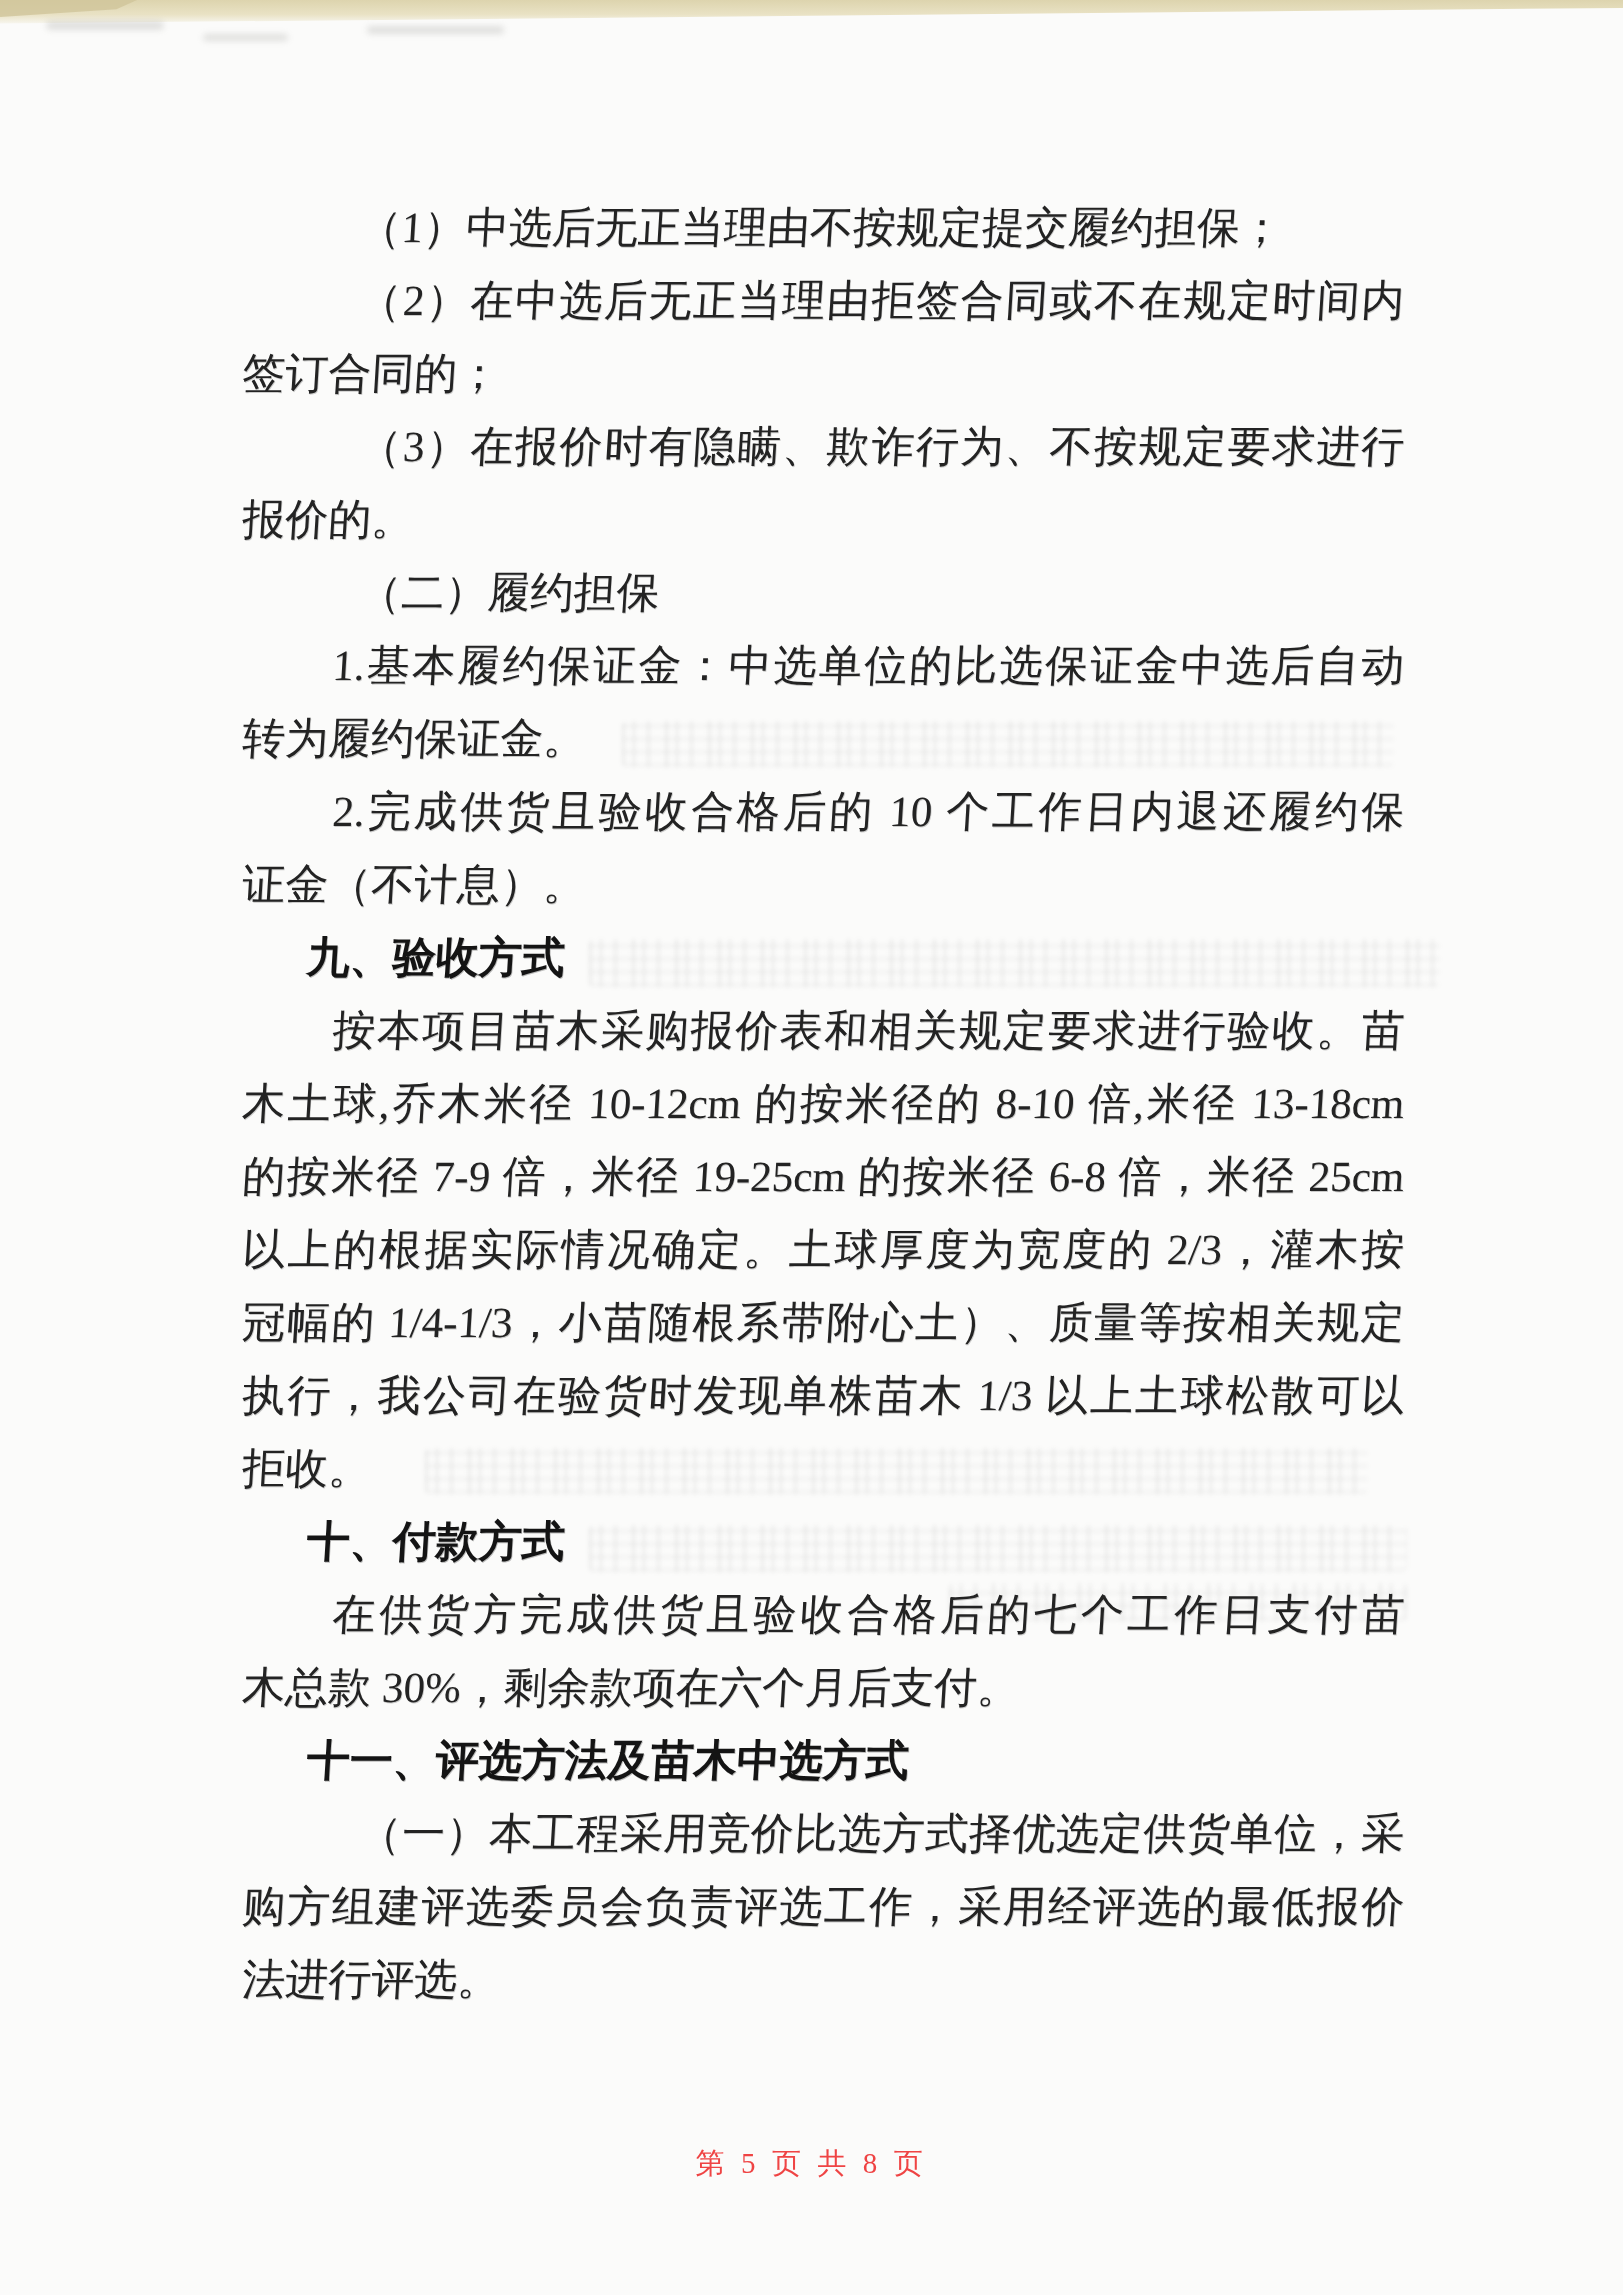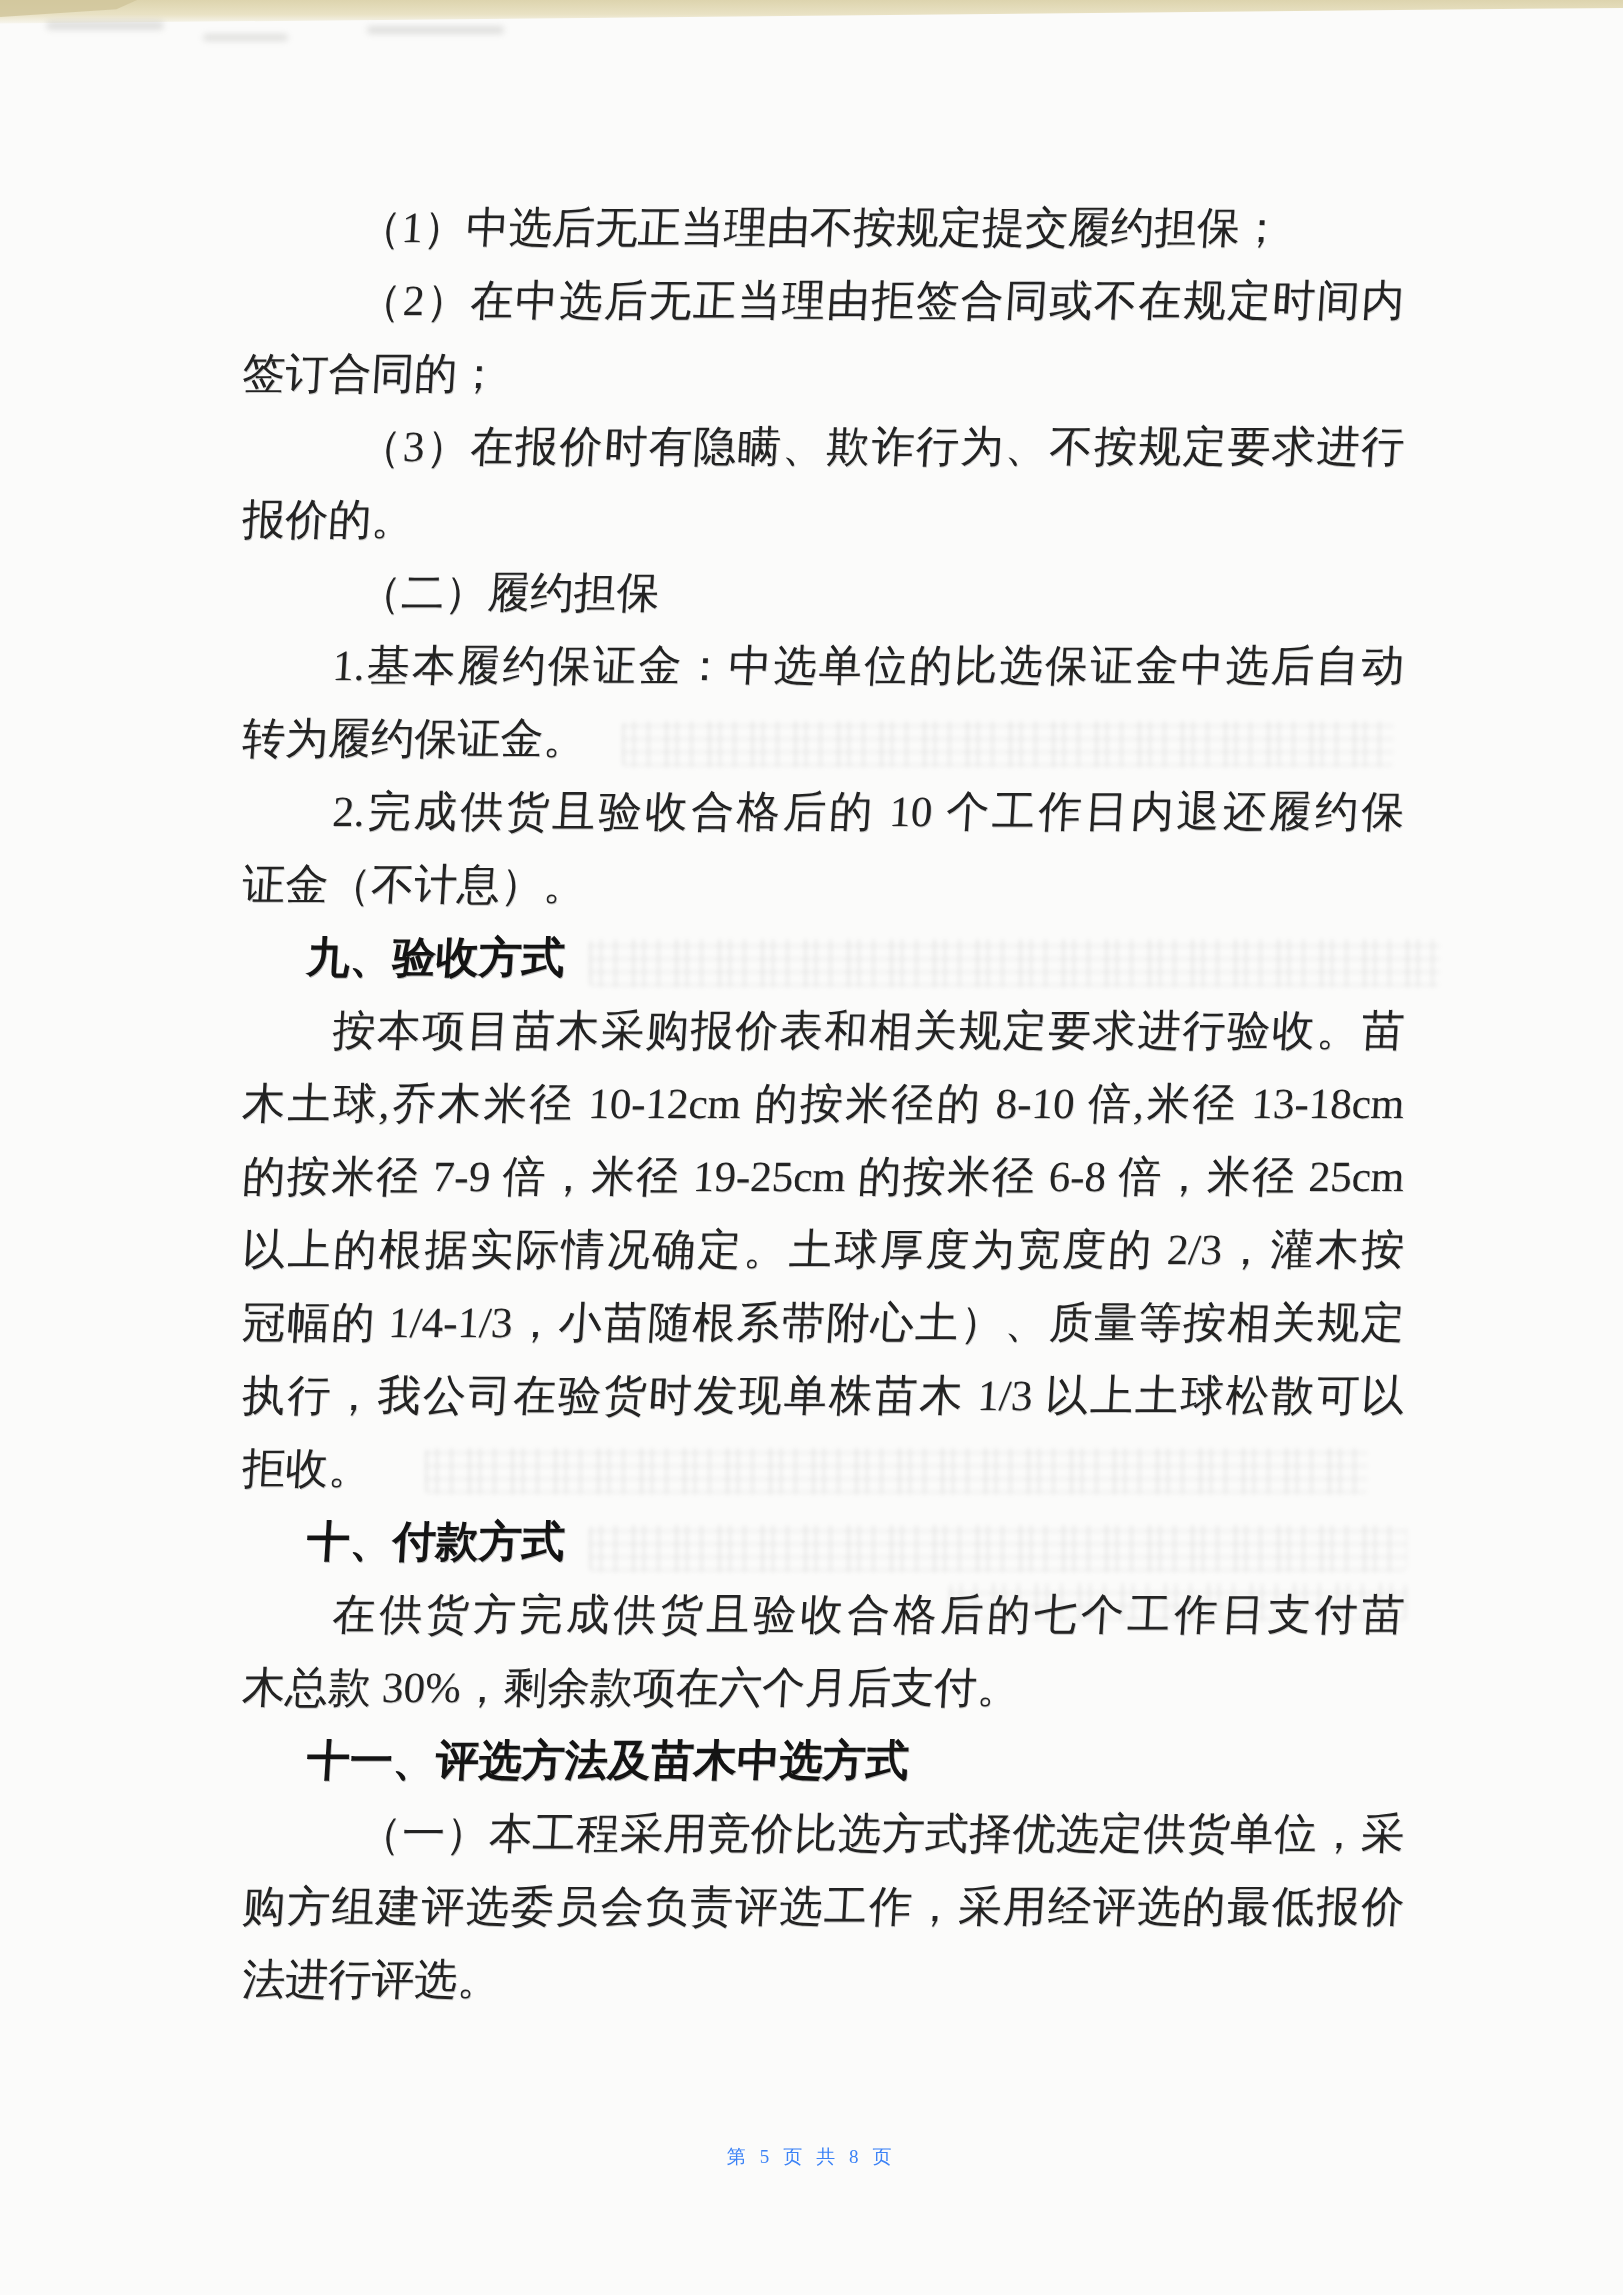--- a/index.html
+++ b/index.html
@@ -76,23 +76,23 @@
     font-weight: 700;
     color: #141414;
     text-shadow: 0.7px 0.7px 0 rgba(20,20,20,.28);
   }
   .footer {
     position: absolute;
     top: 2144px;
     left: 0;
     width: 100%;
     text-align: center;
-    font-size: 19px;
+    font-size: 29px;
     letter-spacing: 4.6px;
-    color: #3b82f6;
+    color: #ef4444;
     font-family: "Liberation Serif", "DejaVu Serif", serif;
   }
 </style>
 </head>
 <body>
 
 <div class="page">
 
   <div class="scan-band"></div>
   <div class="scan-band-corner"></div>

